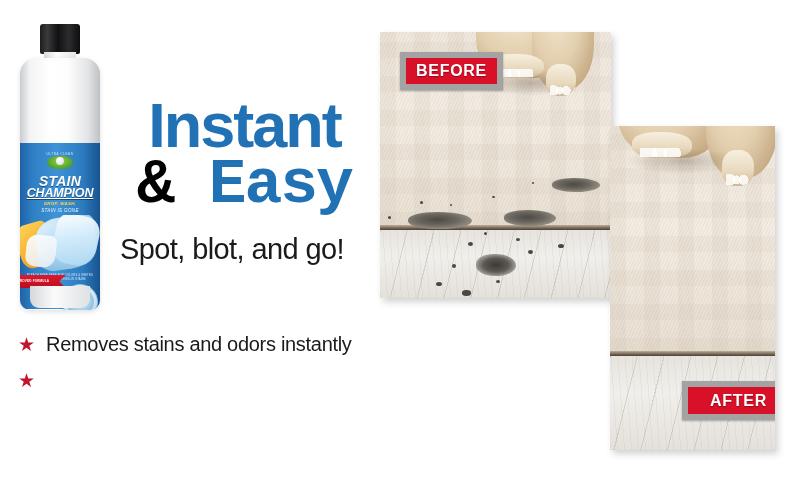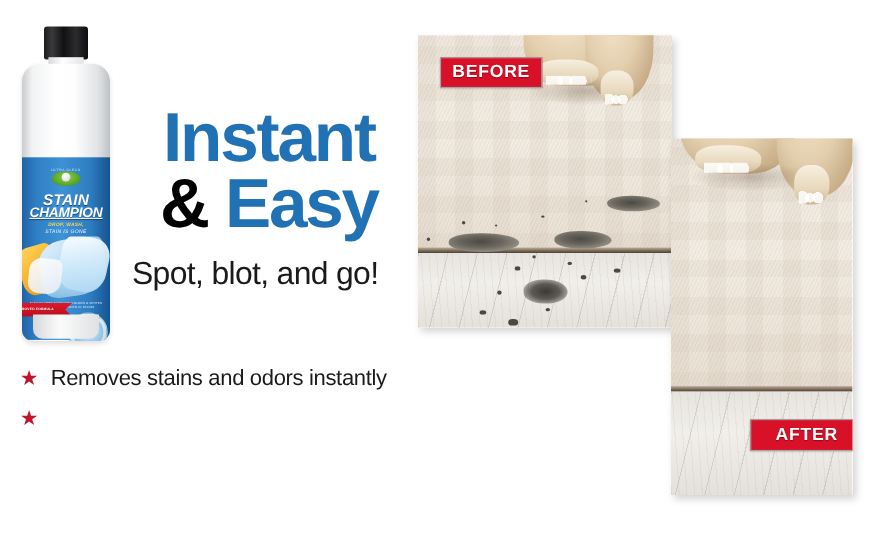--- a/index.html
+++ b/index.html
@@ -120,20 +120,21 @@
   }
 
   
   .headline{position:absolute;left:107px;top:96px;width:275px;text-align:center;}
   .h-line1{
     font-size:63px;font-weight:bold;line-height:.95;color:#2171b5;letter-spacing:-2px;
   }
   .h-line2{
     font-size:63px;font-weight:bold;line-height:1.0;letter-spacing:-2px;color:#2171b5;
     margin-top:-2px;
+    font-family:Liberation Mono, monospace;
   }
   .amp{color:#000000;}
   .subhead{
     position:absolute;left:120px;top:233px;width:300px;
     font-size:29px;color:#1a1a1a;letter-spacing:-.6px;white-space:nowrap;
   }
 
   
   .bullets{position:absolute;left:18px;top:333px;width:470px;}
   .bullet{display:flex;align-items:center;margin-bottom:15px;}
@@ -201,21 +202,21 @@
   
   .dirt{
     position:absolute;border-radius:46% 54% 50% 48%;
     background:radial-gradient(ellipse at 45% 45%,#4c4a45 0%,#6a665e 40%,#8e8a80 70%,rgba(150,146,138,0) 100%);
     filter:blur(.35px);
   }
   .speck{position:absolute;border-radius:50%;background:#4a4843;}
 
   
   .tag{
-    position:absolute;background:#d81028;border:1px solid #a3a3a3;
+    position:absolute;background:#d81028;border:6px solid #a3a3a3;
     box-shadow:0 1px 2px rgba(0,0,0,.3);
     display:flex;align-items:center;justify-content:center;
   }
   .tag span{
     color:#fff;font-weight:bold;letter-spacing:.7px;
     text-shadow:0 1px 1px rgba(0,0,0,.35);
   }
   .tag-before{left:20px;top:20px;width:91px;height:26px;}
   .tag-before span{font-size:16px;}
   .tag-after{left:72px;top:255px;width:101px;height:27px;}

